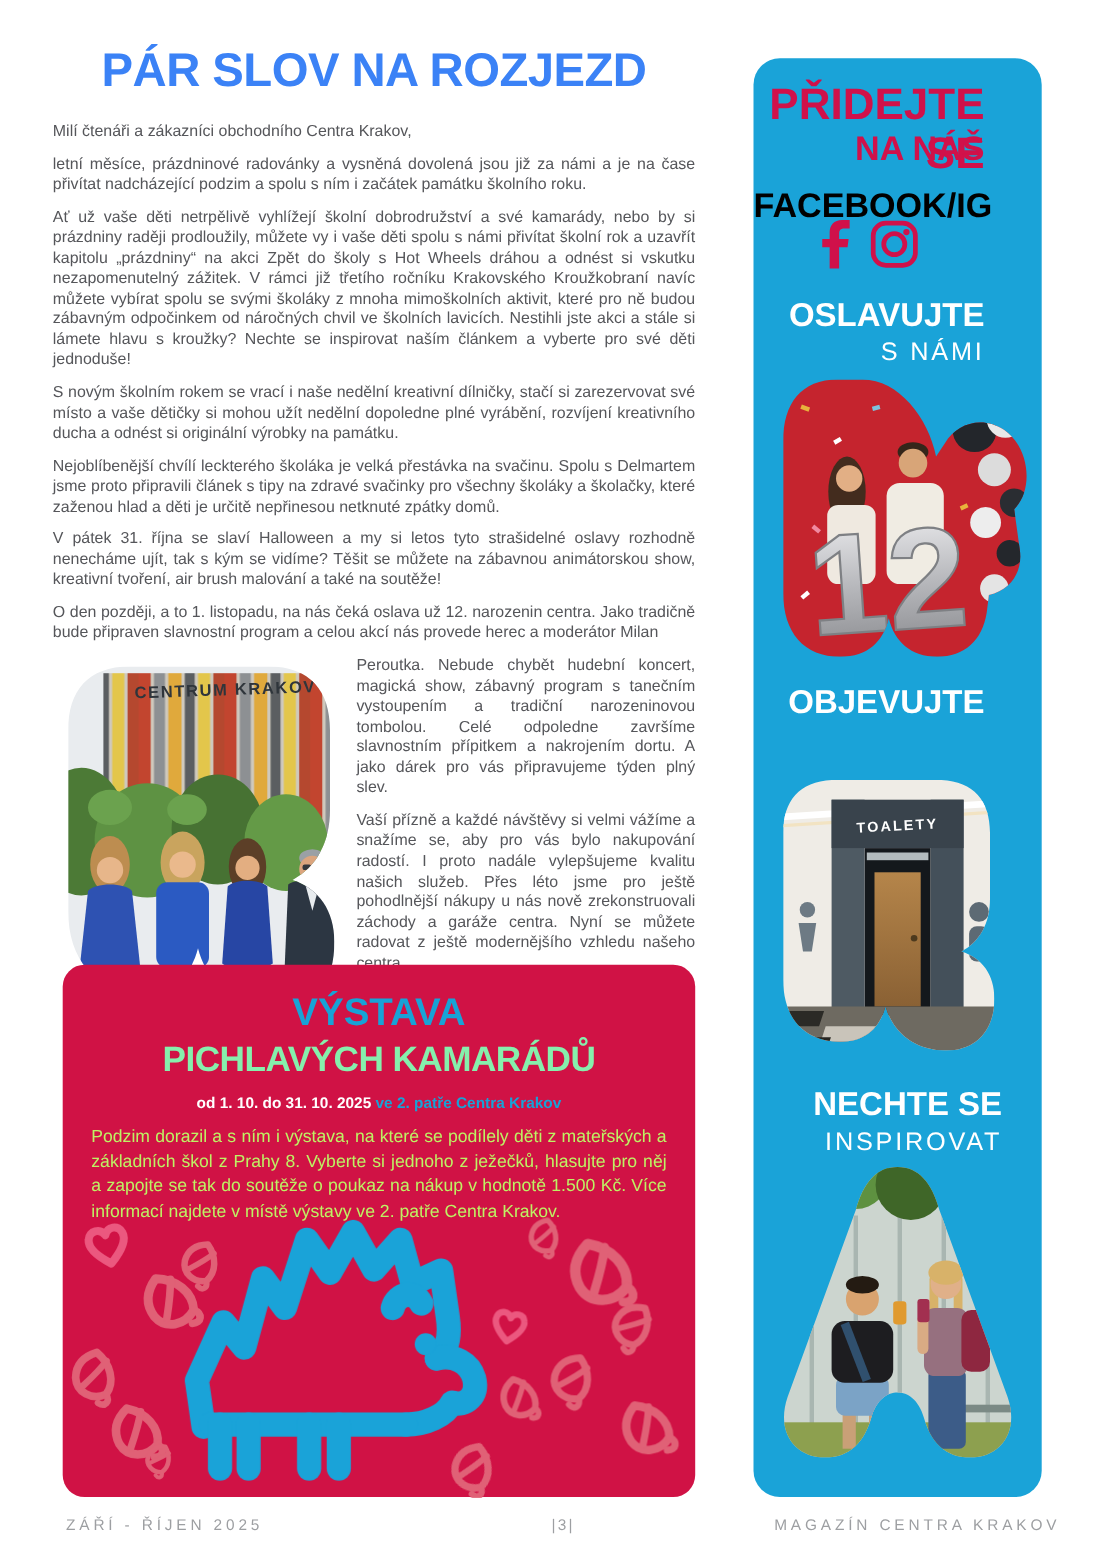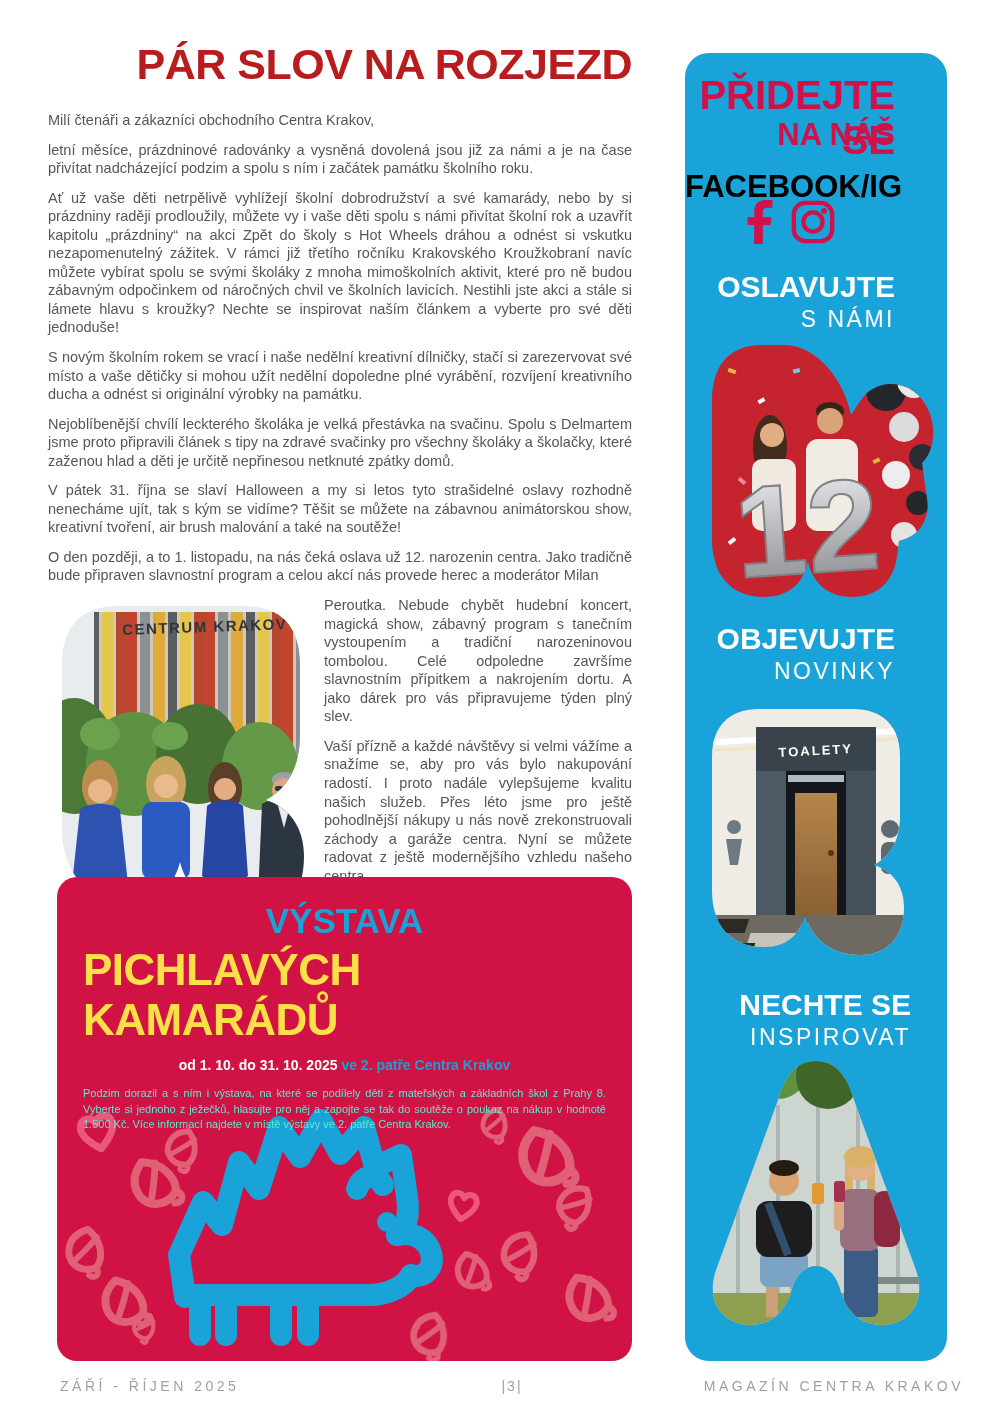--- a/index.html
+++ b/index.html
@@ -1,37 +1,37 @@
 <!DOCTYPE html>
 <html><head>
 <meta charset="utf-8">
 <style>
   html,body{margin:0;padding:0;background:#ffffff;}
   .page{position:relative;width:1000px;height:1414px;background:#ffffff;overflow:hidden;
         font-family:"Liberation Sans","DejaVu Sans",sans-serif;}
   
   .main{position:absolute;left:48px;top:40px;width:584px;}
-  .article-title{margin:0 0 22px 0;text-align:right;color:#b91c1c;font-size:43px;
+  .article-title{margin:0 0 22px 0;text-align:center;color:#3b82f6;font-size:43px;
                  font-weight:800;letter-spacing:-0.5px;}
   .main p{margin:0 0 11px 0;color:#55565a;font-size:14.5px;line-height:1.28;text-align:justify;}
   .wrap-row{display:flex;gap:8px;margin-top:2px;}
   .team-photo{flex:0 0 268px;width:268px;}
   .team-photo svg{display:block;}
   .wrap-text{flex:1;min-width:0;}
   .no-just{text-align:left !important;}
   
   .event-box{position:absolute;left:57px;top:877px;width:575px;height:484px;background:#d01245;
              border-radius:20px;box-sizing:border-box;padding:24px 26px 0 26px;}
   .event-art{position:absolute;left:0;top:0;width:575px;height:484px;pointer-events:none;}
   .event-head{position:relative;z-index:2;}
   .event-title-small{text-align:center;color:#18a2d6;font-size:35px;font-weight:800;}
-  .event-title-big{color:#fde047;font-size:44px;font-weight:800;margin-top:4px;letter-spacing:-0.5px;}
+  .event-title-big{text-align:center;color:#86efac;font-size:32px;font-weight:800;margin-top:4px;letter-spacing:-0.5px;}
   .event-date{margin-top:12px;font-size:14px;font-weight:800;color:#ffffff;text-align:center;}
   .event-date .cyan{color:#18a2d6;}
-  .event-body{margin-top:13px;color:#5eead4;font-size:11px;line-height:1.42;text-align:justify;}
+  .event-body{margin-top:13px;color:#bef264;font-size:16px;line-height:1.42;text-align:justify;}
   
   .sidebar{position:absolute;left:685px;top:53px;width:262px;height:1308px;background:#1aa3d8;
            border-radius:24px;text-align:center;}
   .sb-abs{position:absolute;left:0;width:210px;text-align:right;}
   .join-l1{top:20px;color:#d0114a;font-size:40px;font-weight:800;}
   .join-l2{top:64px;color:#d0114a;font-size:31px;font-weight:800;}
   .join-l3{top:116px;color:#000000;font-size:31px;font-weight:700;}
   .icons-row{top:146px;display:flex;justify-content:center;gap:16px;align-items:center;}
   .sec-label .bold{color:#ffffff;font-size:30px;font-weight:800;line-height:1.05;}
   .sec-label .light{color:#ffffff;font-size:23px;font-weight:400;letter-spacing:2.5px;margin-top:3px;}
@@ -242,21 +242,20 @@
         <circle cx="198" cy="136" r="14" fill="#ededed"></circle>
         <circle cx="220" cy="164" r="12" fill="#24272c"></circle>
         <circle cx="206" cy="196" r="13" fill="#e4e4e4"></circle>
 
         <text x="112" y="234" transform="rotate(-4 112 234)" text-anchor="middle" font-size="130" font-weight="800" fill="url(#silver)" stroke="#7e8084" stroke-width="2">12</text>
       </g>
     </svg>
 
     <div class="sb-abs sec-label sec2">
       <div class="bold">OBJEVUJTE</div>
-      <div class="light">NOVINKY</div>
     </div>
 
     <svg class="sb-photo ph2" width="236" height="258" viewBox="0 0 236 258" xmlns="http://www.w3.org/2000/svg">
       <defs>
         <clipPath id="clipWC">
           <path d="M62,8 C30,8 14,26 14,56 L14,190 C14,224 33,246 66,246 C89,246 102,233 107,214 C114,238 134,254 162,254 C190,254 206,235 206,207 C206,185 195,170 176,164 C193,155 202,138 202,116 L202,56 C202,26 186,8 154,8 Z"></path>
         </clipPath>
         <linearGradient id="wood" x1="0" y1="0" x2="0" y2="1">
           <stop offset="0" stop-color="#b5854a"></stop>
           <stop offset="1" stop-color="#8a6134"></stop>

